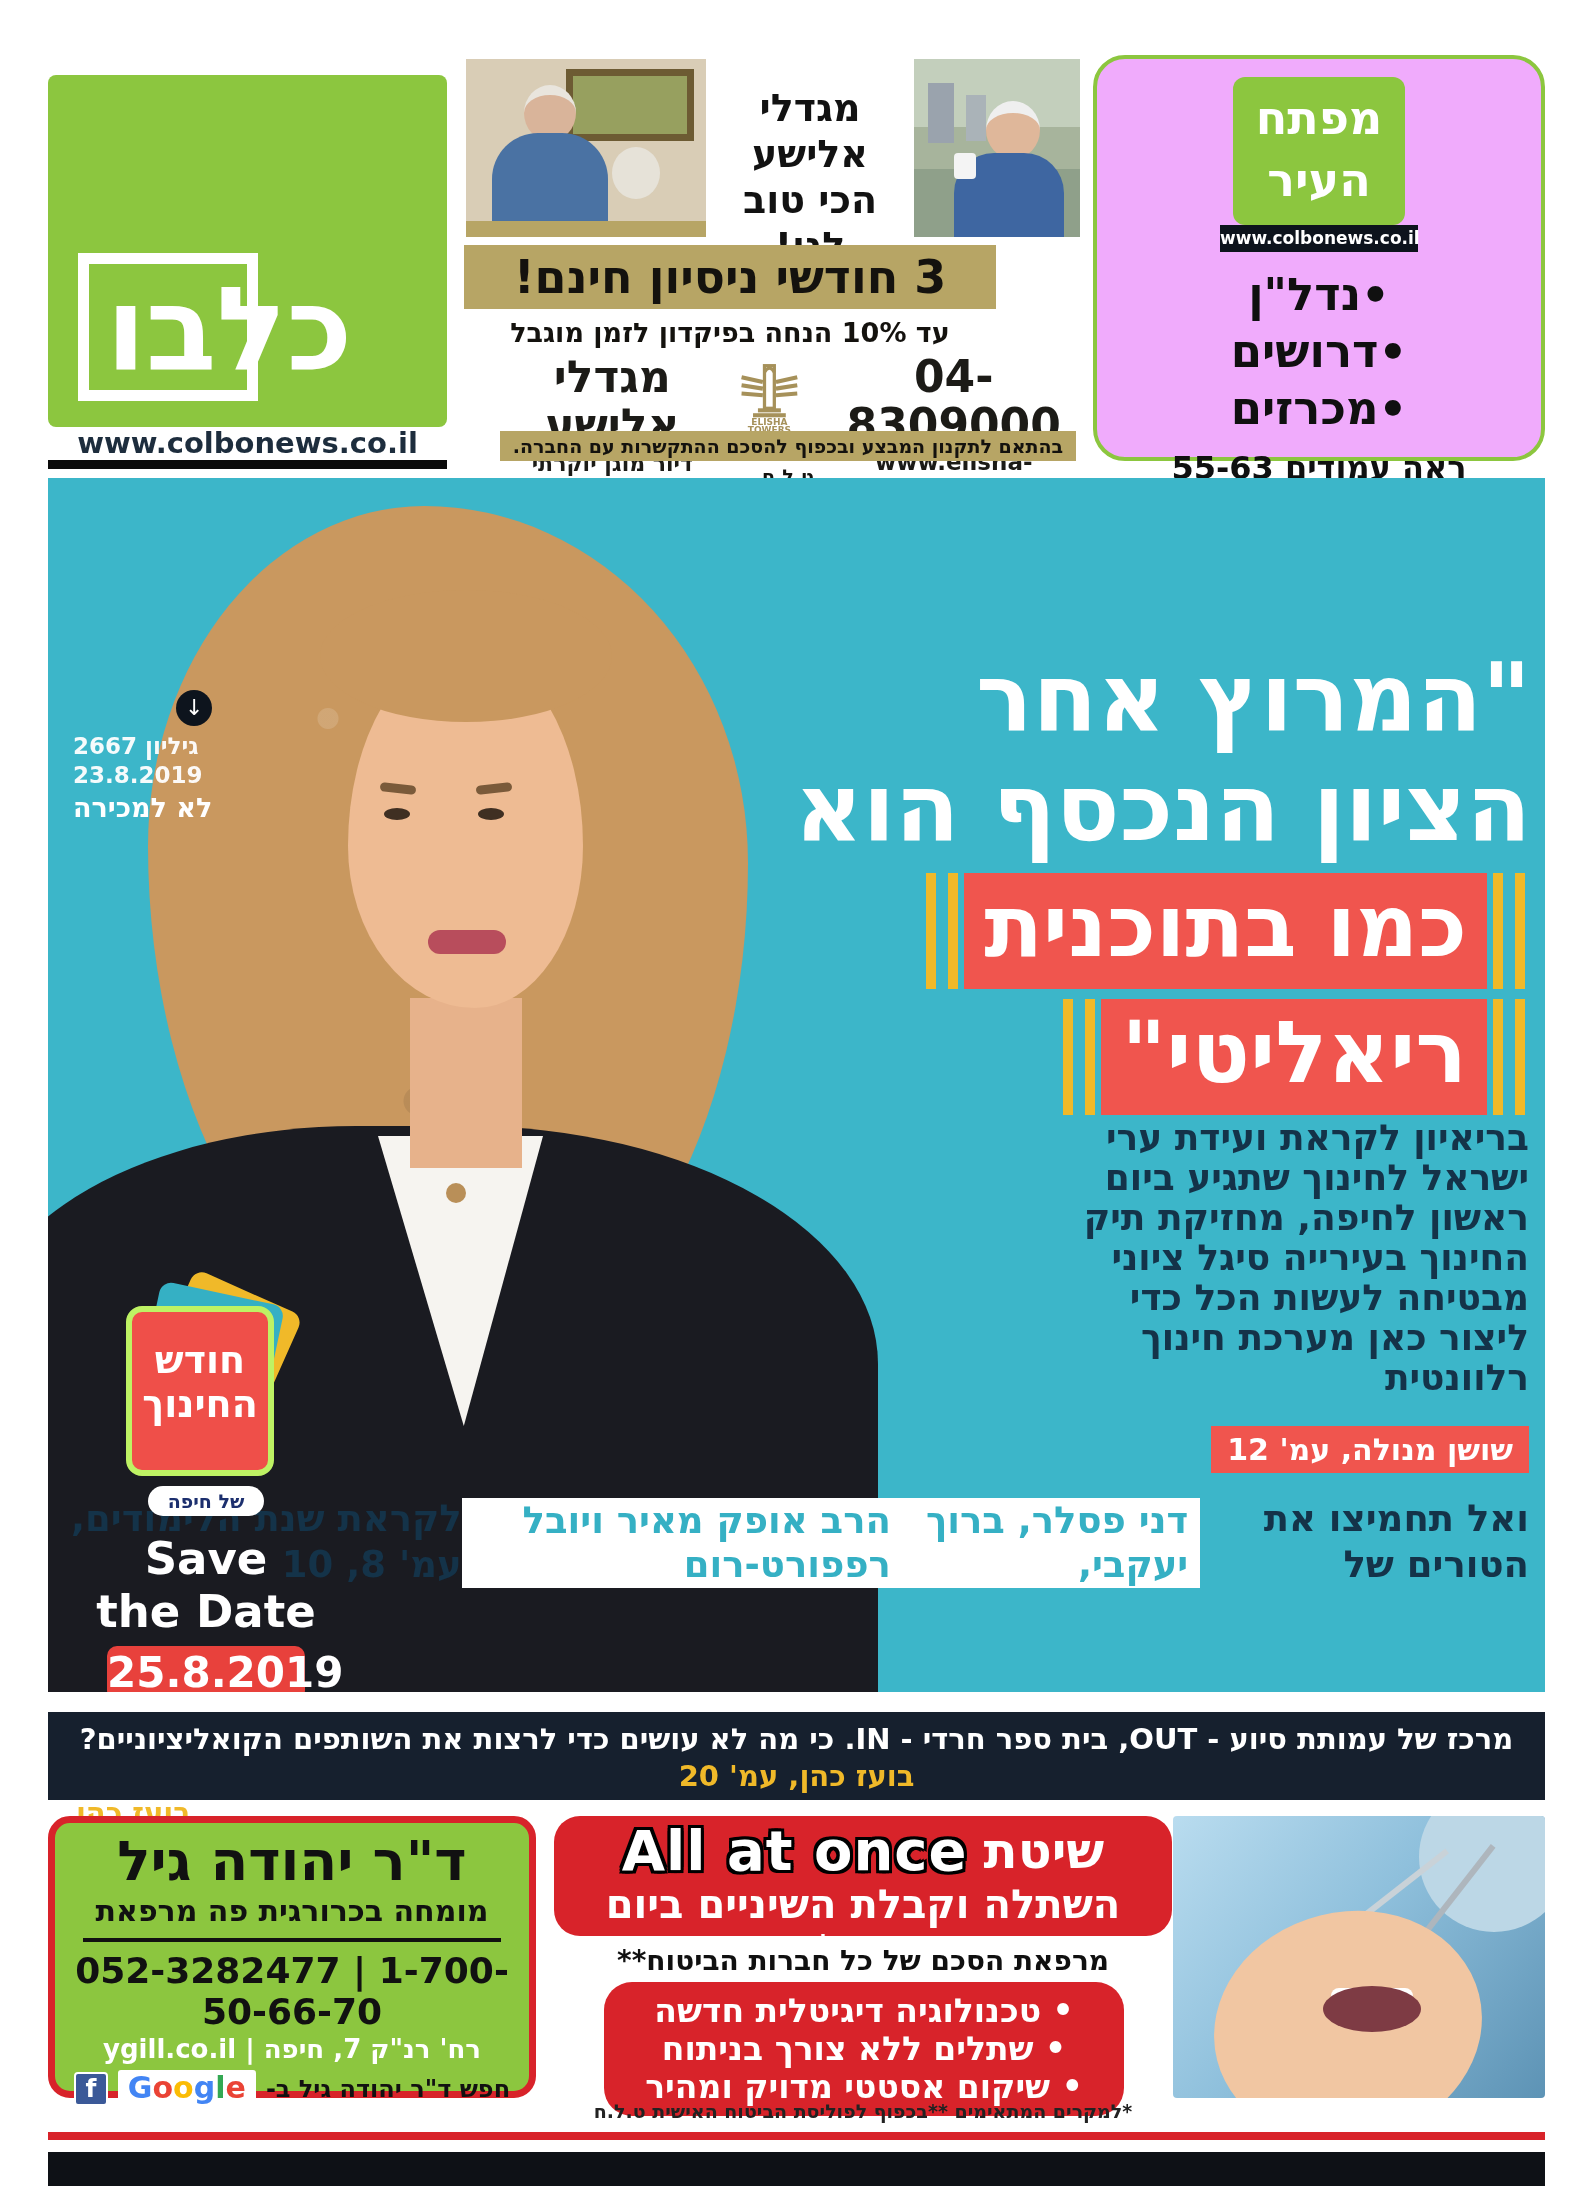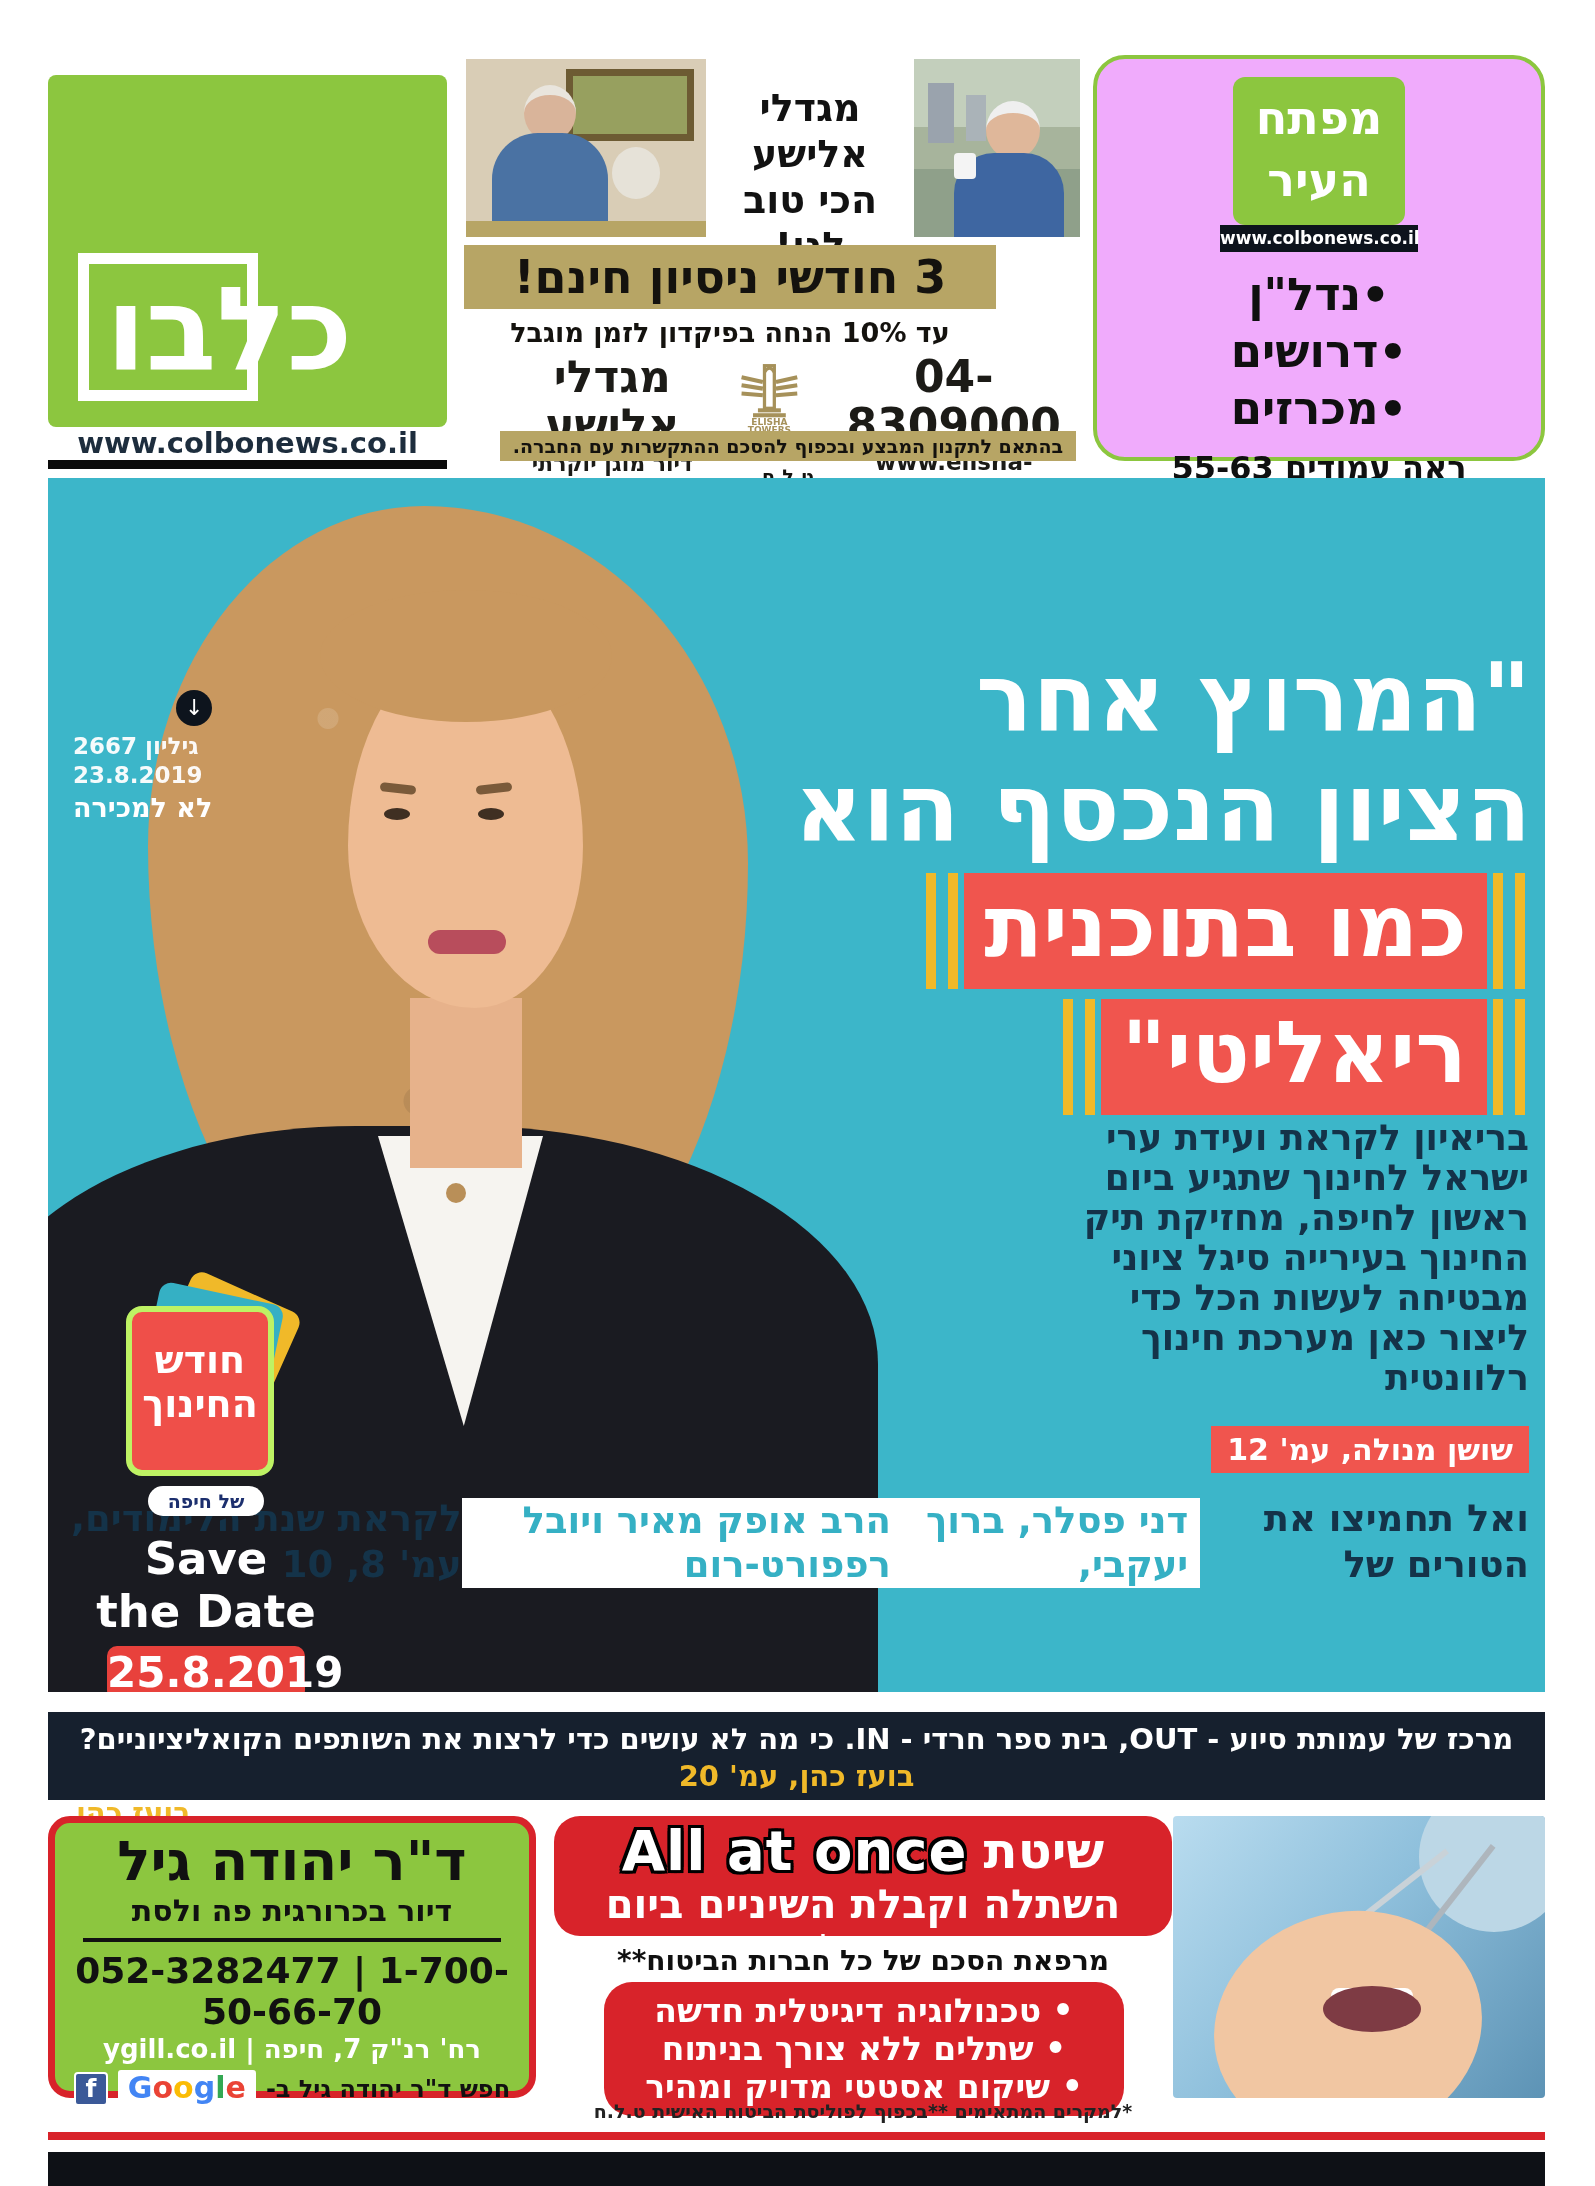--- a/index.html
+++ b/index.html
@@ -301,21 +301,21 @@
     </div>
   </div>
 
   <div id="bottom-strip">
     <div class="bs-line"><span>מרכז של עמותת סיוע - OUT, בית ספר חרדי - IN. כי מה לא עושים כדי לרצות את השותפים הקואליציוניים? </span><span class="bs-credit">בועז כהן, עמ' 20</span></div>
     <div class="bs-line"><span>למרות שסערת דגלון הגאווה כבר הספיקה לשכוך, ראש העיר התעקשה להחזיר אותה אל עין הסערה </span><span class="bs-credit">בועז כהן, עמ' 22</span></div>
   </div>
 
   <div id="gil-ad">
     <div class="gil-title">ד"ר יהודה גיל</div>
-    <div class="gil-sub">דיור בכרורגית פה ולסת</div>
+    <div class="gil-sub">מומחה בכרורגית פה מרפאת</div>
     <div class="gil-hr"></div>
     <div class="gil-phones">052-3282477 | 1-700-50-66-70</div>
     <div class="gil-address">רח' רנ"ק 7, חיפה | ygill.co.il</div>
     <div class="gil-search">
       <span class="gil-search-label">חפש ד"ר יהודה גיל ב-</span>
       <span class="google-chip"><span style="color: rgb(66, 133, 244);">G</span><span style="color: rgb(234, 67, 53);">o</span><span style="color: rgb(251, 188, 5);">o</span><span style="color: rgb(66, 133, 244);">g</span><span style="color: rgb(52, 168, 83);">l</span><span style="color: rgb(234, 67, 53);">e</span></span>
       <span class="fb-chip">f</span>
     </div>
   </div>
 

